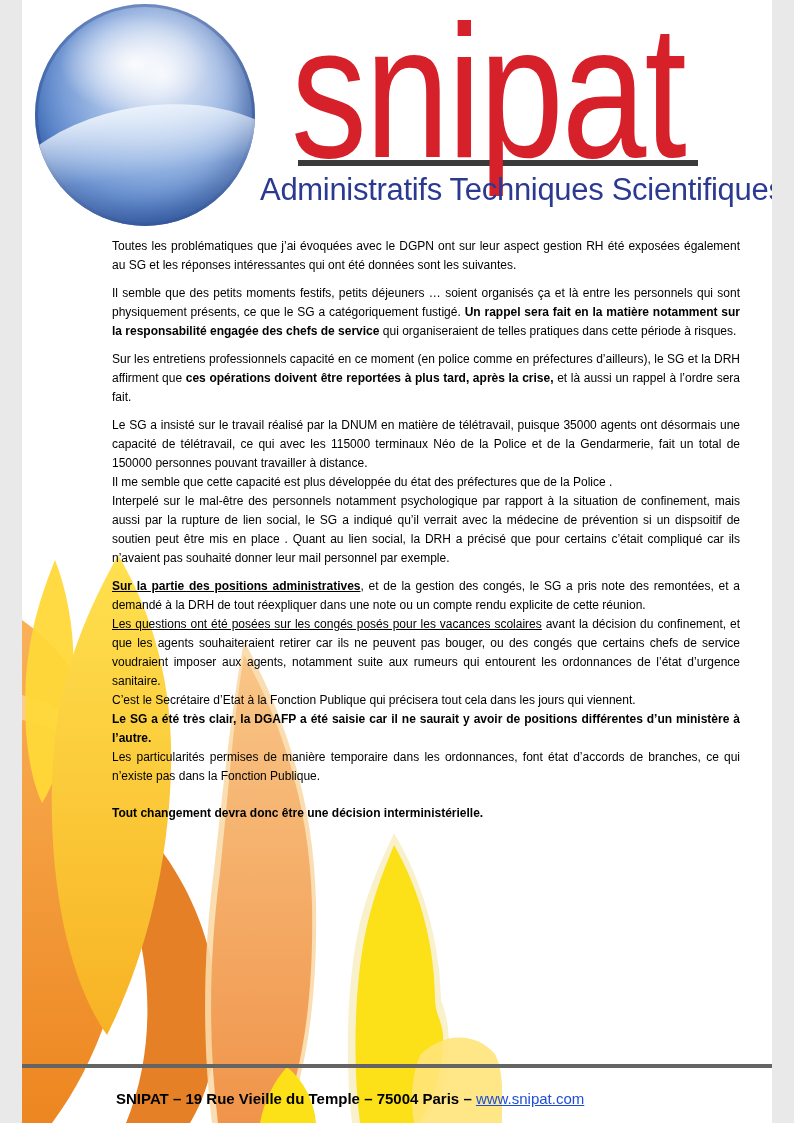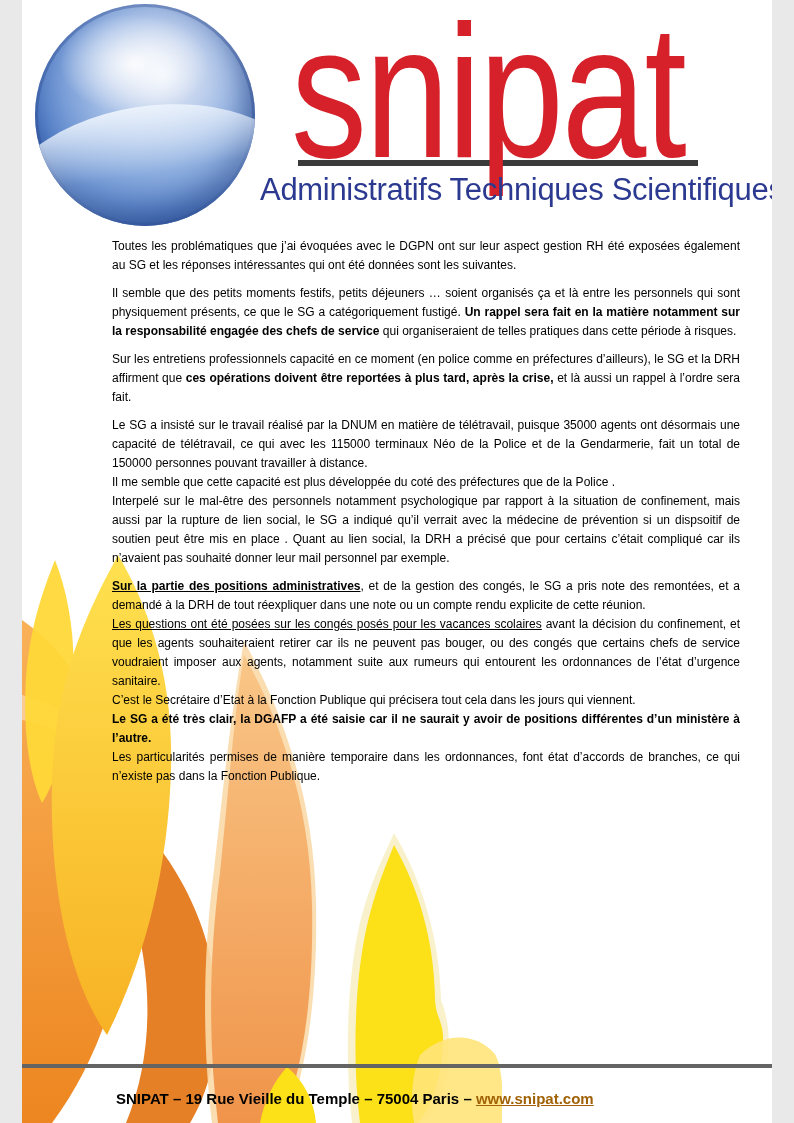--- a/index.html
+++ b/index.html
@@ -61,21 +61,21 @@
   .doc p { margin:0; }
   .doc .b { font-weight:bold; }
   .doc .u { text-decoration:underline; }
 
   
   .footer-rule { position:absolute; left:0; top:1064px; width:794px; height:4px; background:#646464; z-index:3; }
   .footer-text {
     position:absolute; left:94px; top:1090px; z-index:4;
     font-size:15px; font-weight:bold; color:#000; white-space:nowrap;
   }
-  .footer-text a { color:#a16207; text-decoration:underline; font-weight:bold; }
+  .footer-text a { color:#1d4ed8; text-decoration:underline; font-weight:normal; }
 </style>
 </head>
 <body>
 
 <div class="page">
 
   <div class="flames">
     <svg width="480" height="608" viewBox="0 0 480 608" xmlns="http://www.w3.org/2000/svg" aria-hidden="true">
       <defs>
         <linearGradient id="gL" x1="0" y1="0" x2="0" y2="1">
@@ -110,27 +110,28 @@
     <div class="brand-rule"></div>
     <div class="brand">snipat</div>
     <div class="subtitle">Administratifs Techniques Scientifiques</div>
   </div>
 
   <div class="doc">
       <p style="margin-top: 0px;"><span>Toutes les problématiques que j’ai évoquées avec le DGPN ont sur leur aspect gestion RH été exposées également au SG et les réponses intéressantes qui ont été données sont les suivantes.</span></p>
       <p style="margin-top: 9px;"><span>Il semble que des petits moments festifs, petits déjeuners … soient organisés ça et là entre les personnels qui sont physiquement présents, ce que le SG a catégoriquement fustigé. </span><span class="b">Un rappel sera fait en la matière notamment sur la responsabilité engagée des chefs de service</span><span> qui organiseraient de telles pratiques dans cette période à risques.</span></p>
       <p style="margin-top: 9px;"><span>Sur les entretiens professionnels capacité en ce moment (en police comme en préfectures d’ailleurs), le SG et la DRH affirment que </span><span class="b">ces opérations doivent être reportées à plus tard, après la crise,</span><span> et là aussi un rappel à l’ordre sera fait.</span></p>
       <p style="margin-top: 9px;"><span>Le SG a insisté sur le travail réalisé par la DNUM  en matière de télétravail, puisque 35000 agents ont désormais une capacité de télétravail, ce qui avec les 115000 terminaux Néo de la Police et de la Gendarmerie, fait un total de 150000 personnes pouvant travailler à distance.</span></p>
-      <p style="margin-top: 0px;"><span>Il me semble que cette capacité est plus développée du coté des préfectures que de la Police .</span></p>
+      <p style="margin-top: 0px;"><span>Il me semble que cette capacité est plus développée du état des préfectures que de la Police .</span></p>
       <p style="margin-top: 0px;"><span>Interpelé sur le mal-être des personnels notamment psychologique par rapport à la situation de confinement, mais aussi par la rupture de lien social, le SG a indiqué qu’il verrait avec la médecine de prévention si un dispsoitif de soutien peut être mis en place . Quant au lien social, la DRH a précisé que pour certains c’était compliqué car ils n’avaient pas souhaité donner leur mail personnel par exemple.</span></p>
       <p style="margin-top: 9px;"><span class="b u">Sur la partie des positions administratives</span><span>, et de la gestion des congés, le SG a pris note des remontées, et a demandé à la DRH de tout réexpliquer dans une note ou un compte rendu explicite de cette réunion.</span></p>
       <p style="margin-top: 0px;"><span class="u">Les questions ont été posées sur les congés posés pour les vacances scolaires</span><span> avant la décision du confinement, et que les agents souhaiteraient retirer car ils ne peuvent pas bouger, ou des congés que certains chefs de service voudraient imposer aux agents, notamment suite aux rumeurs qui entourent les ordonnances de l’état d’urgence sanitaire.</span></p>
       <p style="margin-top: 0px;"><span>C’est le Secrétaire d’Etat à la Fonction Publique qui précisera tout cela dans les jours qui viennent.</span></p>
       <p style="margin-top: 0px;"><span class="b">Le SG a été très clair, la DGAFP a été saisie car il ne saurait y avoir de positions différentes d’un ministère à l’autre.</span></p>
       <p style="margin-top: 0px;"><span>Les particularités permises de manière temporaire dans les ordonnances, font état d’accords de branches, ce qui n’existe pas dans la Fonction Publique.</span></p>
+      <p style="margin-top: 18px;"><span class="b">Tout changement devra donc être une décision interministérielle.</span></p>
     </div>
 
   <div class="footer-rule"></div>
   <div class="footer-text">
     <span>SNIPAT – 19 Rue Vieille du Temple – 75004 Paris – </span><a href="#">www.snipat.com</a>
   </div>
 
 </div>
 
 </body></html>

